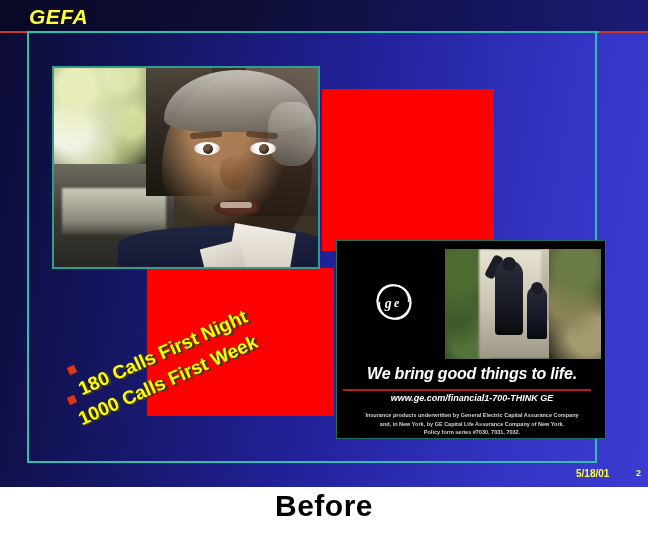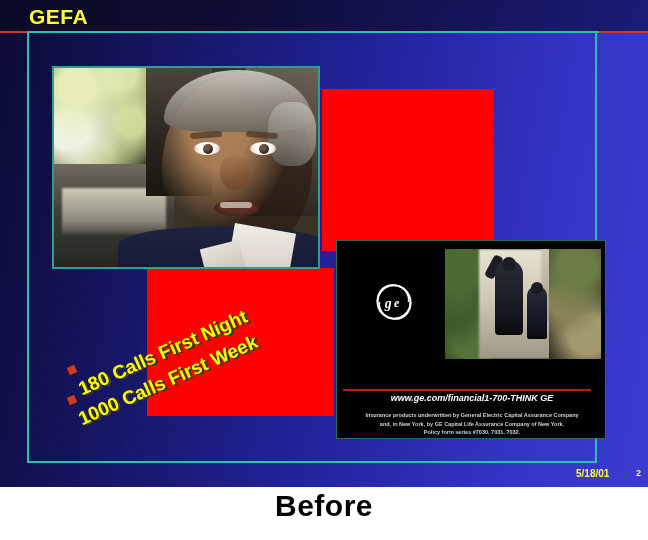--- a/index.html
+++ b/index.html
@@ -45,20 +45,21 @@
     width: 648px;
     height: 2px;
     background: #c9392b;
   }
   .slide-title {
     position: absolute;
     left: 29px;
     top: 5px;
     font-size: 21px;
     font-weight: bold;
+    font-style: italic;
     color: #ffff33;
     letter-spacing: 0.5px;
     line-height: 24px;
     white-space: nowrap;
   }
   
   .teal-frame {
     position: absolute;
     left: 27px;
     top: 31px;
@@ -478,20 +479,21 @@
           <path d="M14 50 C14 22 34 10 54 14 C74 18 84 34 82 50"></path>
           <path d="M86 50 C86 78 66 90 46 86 C26 82 16 66 18 50"></path>
         </g>
         <g fill="#ffffff" font-family="Liberation Serif, serif" font-style="italic" font-weight="bold">
           <text x="30" y="62" font-size="30">g</text>
           <text x="50" y="60" font-size="26">e</text>
         </g>
       </svg>
     </div>
 
+    <div class="ge-tagline">We bring good things to life.</div>
 
     <div class="ge-rule"></div>
 
     <div class="ge-contact">
       <span>www.ge.com/financial</span>
       <span>1-700-THINK GE</span>
     </div>
 
     <div class="ge-fine">
       <div>Insurance products underwritten by General Electric Capital Assurance Company</div>

